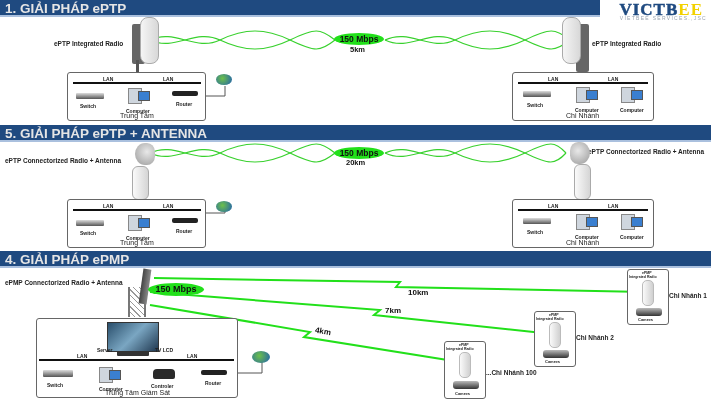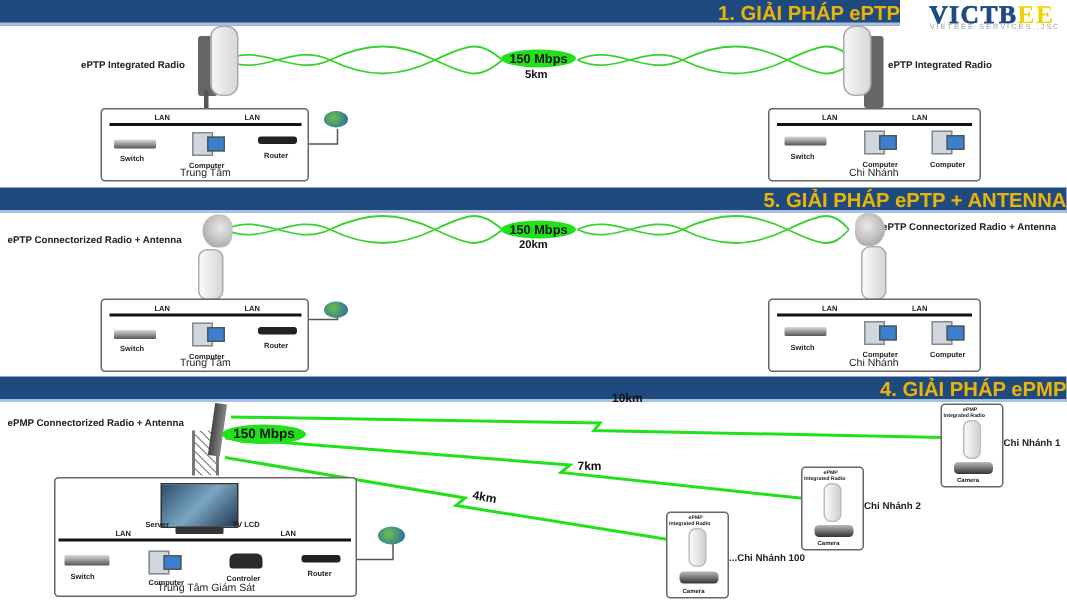--- a/index.html
+++ b/index.html
@@ -1,17 +1,17 @@
 <!DOCTYPE html>
 <html><head>
 <meta charset="utf-8">
 <style>
   html,body{margin:0;padding:0;background:#fff;}
   body{width:711px;height:400px;position:relative;overflow:hidden;font-family:"Liberation Sans",sans-serif;}
-  .bar{position:absolute;left:0;width:711px;height:17px;background:#1f4a80;border-bottom:2px solid #aac0de;color:#eab308;font-weight:bold;font-size:13.5px;line-height:17px;padding-left:5px;box-sizing:border-box;text-align:right;}
+  .bar{position:absolute;left:0;width:711px;height:17px;background:#1f4a80;border-bottom:2px solid #aac0de;color:#e5e5e5;font-weight:bold;font-size:13.5px;line-height:17px;padding-left:5px;box-sizing:border-box;}
   .lbl{position:absolute;font-size:6.5px;font-weight:bold;color:#222;white-space:nowrap;}
   .tiny{position:absolute;font-size:5px;font-weight:bold;color:#222;white-space:nowrap;}
   .site{position:absolute;border:1px solid #666;border-radius:3px;background:#fff;}
   .sitename{position:absolute;font-size:7px;color:#222;white-space:nowrap;}
   .lanline{position:absolute;height:2px;background:#111;}
   .speed{position:absolute;background:#22e01a;border-radius:50%;font-weight:bold;color:#111;text-align:center;}
   .dist{position:absolute;font-weight:bold;color:#111;white-space:nowrap;}
   .logo{position:absolute;right:0;top:0;width:105px;height:22px;}
   svg{position:absolute;left:0;top:0;overflow:visible;}
   .dev{position:absolute;}
@@ -149,21 +149,21 @@
 </div>
 
 <div class="bar" style="top:251px;">4. GIẢI PHÁP ePMP</div>
 
 <div class="lbl" style="left:5px;top:279px;">ePMP Connectorized Radio + Antenna</div>
 <div class="dev" style="left:128px;top:287px;width:14px;height:30px;border-left:2px solid #777;border-right:2px solid #777;background:repeating-linear-gradient(45deg,transparent 0 3px,#999 3px 4px);"></div>
 <div class="dev" style="left:141px;top:269px;width:8px;height:35px;background:linear-gradient(90deg,#444,#888);transform:rotate(8deg);"></div>
 
 <div class="speed" style="left:148px;top:283px;width:56px;height:13px;font-size:9px;line-height:13px;">150 Mbps</div>
 
-<div class="dist" style="left:408px;top:261px;font-size:8px;">10km</div>
+<div class="dist" style="left:408px;top:288px;font-size:8px;">10km</div>
 <div class="dist" style="left:385px;top:306px;font-size:8px;">7km</div>
 <div class="dist" style="left:315px;top:327px;font-size:8px;transform:rotate(10deg);">4km</div>
 
 <div class="site" style="left:36px;top:318px;width:200px;height:78px;">
   <div class="dev" style="left:70px;top:3px;width:50px;height:28px;background:linear-gradient(135deg,#2a4f6c,#7aa6c2 50%,#203850);border:1px solid #333;"></div>
   <div class="tiny" style="left:60px;top:28px;">Server</div>
   <div class="tiny" style="left:118px;top:28px;">TV LCD</div>
   <div class="dev" style="left:80px;top:32px;width:32px;height:5px;background:#333;border-radius:1px;"></div>
   <div class="lanline" style="left:2px;top:40px;width:195px;"></div>
   <div class="tiny" style="left:40px;top:34px;">LAN</div>

